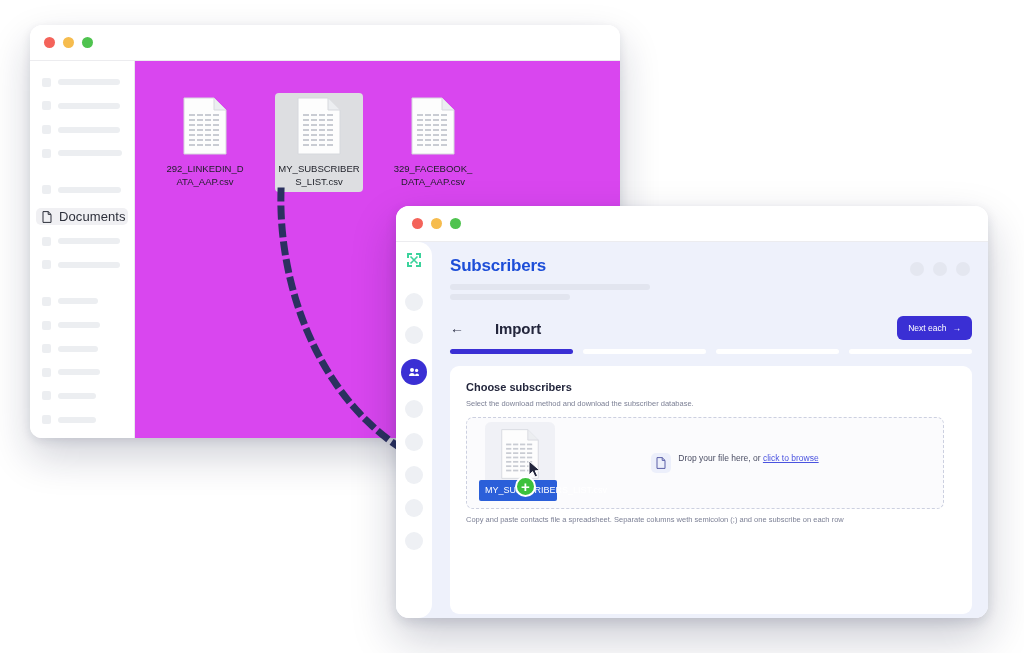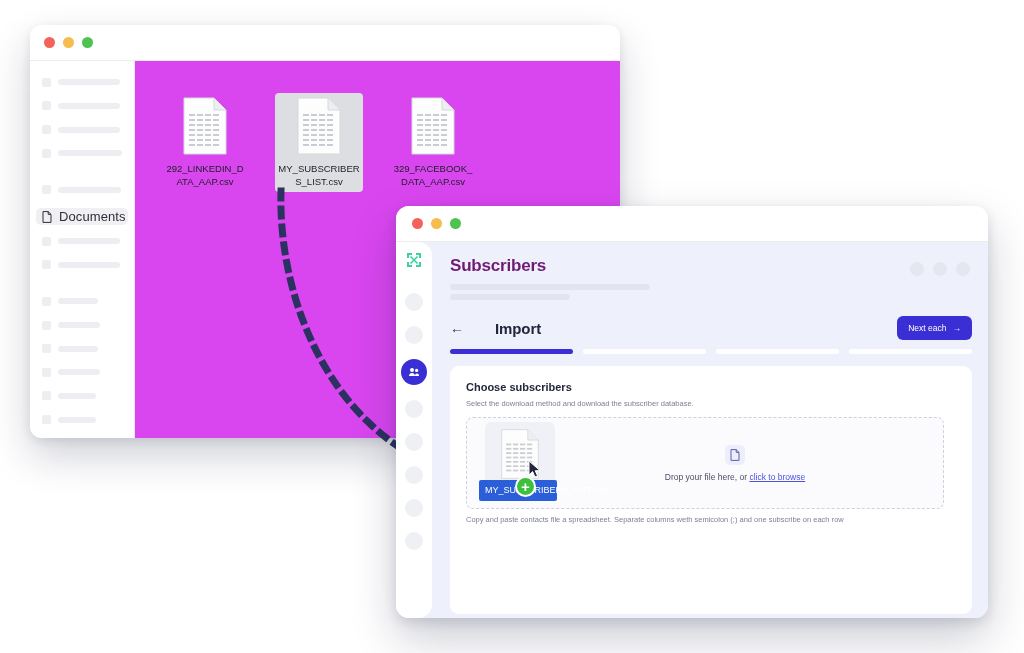--- a/index.html
+++ b/index.html
@@ -64,21 +64,21 @@
   .aw-body{display:flex;height:calc(100% - 36px);background:#eef1fb;}
   .aw-rail{width:36px;background:#fff;display:flex;flex-direction:column;align-items:center;padding-top:9px;
            border-top-right-radius:14px; border-bottom-right-radius:14px;}
   .rail-logo{width:18px;height:18px;margin-bottom:24px;}
   .rail-dot{width:18px;height:18px;border-radius:50%;background:#eef0f4;margin-bottom:15px;flex:none;}
   .rail-dot.active{background:#3a2fd4;width:26px;height:26px;margin-left:0;display:flex;align-items:center;justify-content:center;
                    box-shadow:0 0 0 4px #fff;}
   .rail-dot.active svg{width:12px;height:12px;}
 
   .aw-content{flex:1;background:#eef1fb;padding:14px 16px 0 18px;position:relative;}
-  .page-title{font-size:17px;font-weight:bold;color:#701a75;letter-spacing:-.2px;}
+  .page-title{font-size:17px;font-weight:bold;color:#1d4ed8;letter-spacing:-.2px;}
   .sk-line{height:6px;border-radius:3px;background:#e2e5ef;margin-top:8px;}
   .hdr-circles{position:absolute;right:18px;top:20px;display:flex;gap:9px;}
   .hdr-circle{width:14px;height:14px;border-radius:50%;background:#e4e7f0;}
 
   .import-row{display:flex;align-items:center;margin-top:16px;}
   .back-arrow{font-size:14px;color:#31344b;margin-right:7px;line-height:1;}
   .import-title{font-size:15px;font-weight:bold;color:#23263c;letter-spacing:-.1px;margin-left:24px;}
   .next-btn{margin-left:auto;background:#3a2fd4;color:#fff;border:none;border-radius:6px;
             font-size:8.5px;font-family:inherit;padding:7px 11px;display:flex;align-items:center;gap:6px;cursor:pointer;}
 
@@ -92,21 +92,21 @@
 
   .opt-row{display:flex;align-items:center;gap:8px;margin-top:16px;}
   .radio{width:10px;height:10px;border-radius:50%;border:1.5px solid #c8cbd8;flex:none;background:#fff;}
   .radio.on{border:none;background:#3a2fd4;position:relative;}
   .radio.on::after{content:"";position:absolute;left:3px;top:3px;width:4px;height:4px;border-radius:50%;background:#fff;}
   .opt-label{font-size:10px;font-weight:bold;color:#23263c;}
   .opt-hint{font-size:7.5px;color:#7d8196;margin-top:6px;}
 
   .dropzone{margin-top:9px;height:92px;border:1.4px dashed #ccd0e0;border-radius:7px;background:#fbfbfd;
             display:flex;align-items:center;justify-content:center;position:relative;}
-  .dz-inner{display:flex;flex-direction:column;align-items:center;gap:7px;margin-left:60px;}
+  .dz-inner{display:flex;flex-direction:row;align-items:flex-start;gap:7px;margin-left:60px;}
   .dz-ico{width:20px;height:20px;border-radius:5px;background:#eceffb;display:flex;align-items:center;justify-content:center;}
   .dz-text{font-size:8.5px;color:#4a4d63;}
   .dz-text a{color:#4a53e0;}
 
   
   .drag-ghost{position:absolute;left:18px;top:4px;width:70px;height:78px;border-radius:6px;background:rgba(236,238,243,.75);
               display:flex;align-items:flex-start;justify-content:center;padding-top:6px;}
   .drag-ghost .csv-ico{width:40px;height:52px;margin:0;}
   .drag-label{position:absolute;left:12px;top:62px;background:#2b5fd9;color:#fff;font-size:9px;line-height:13px;
               padding:4px 6px;border-radius:2px;width:78px;}

